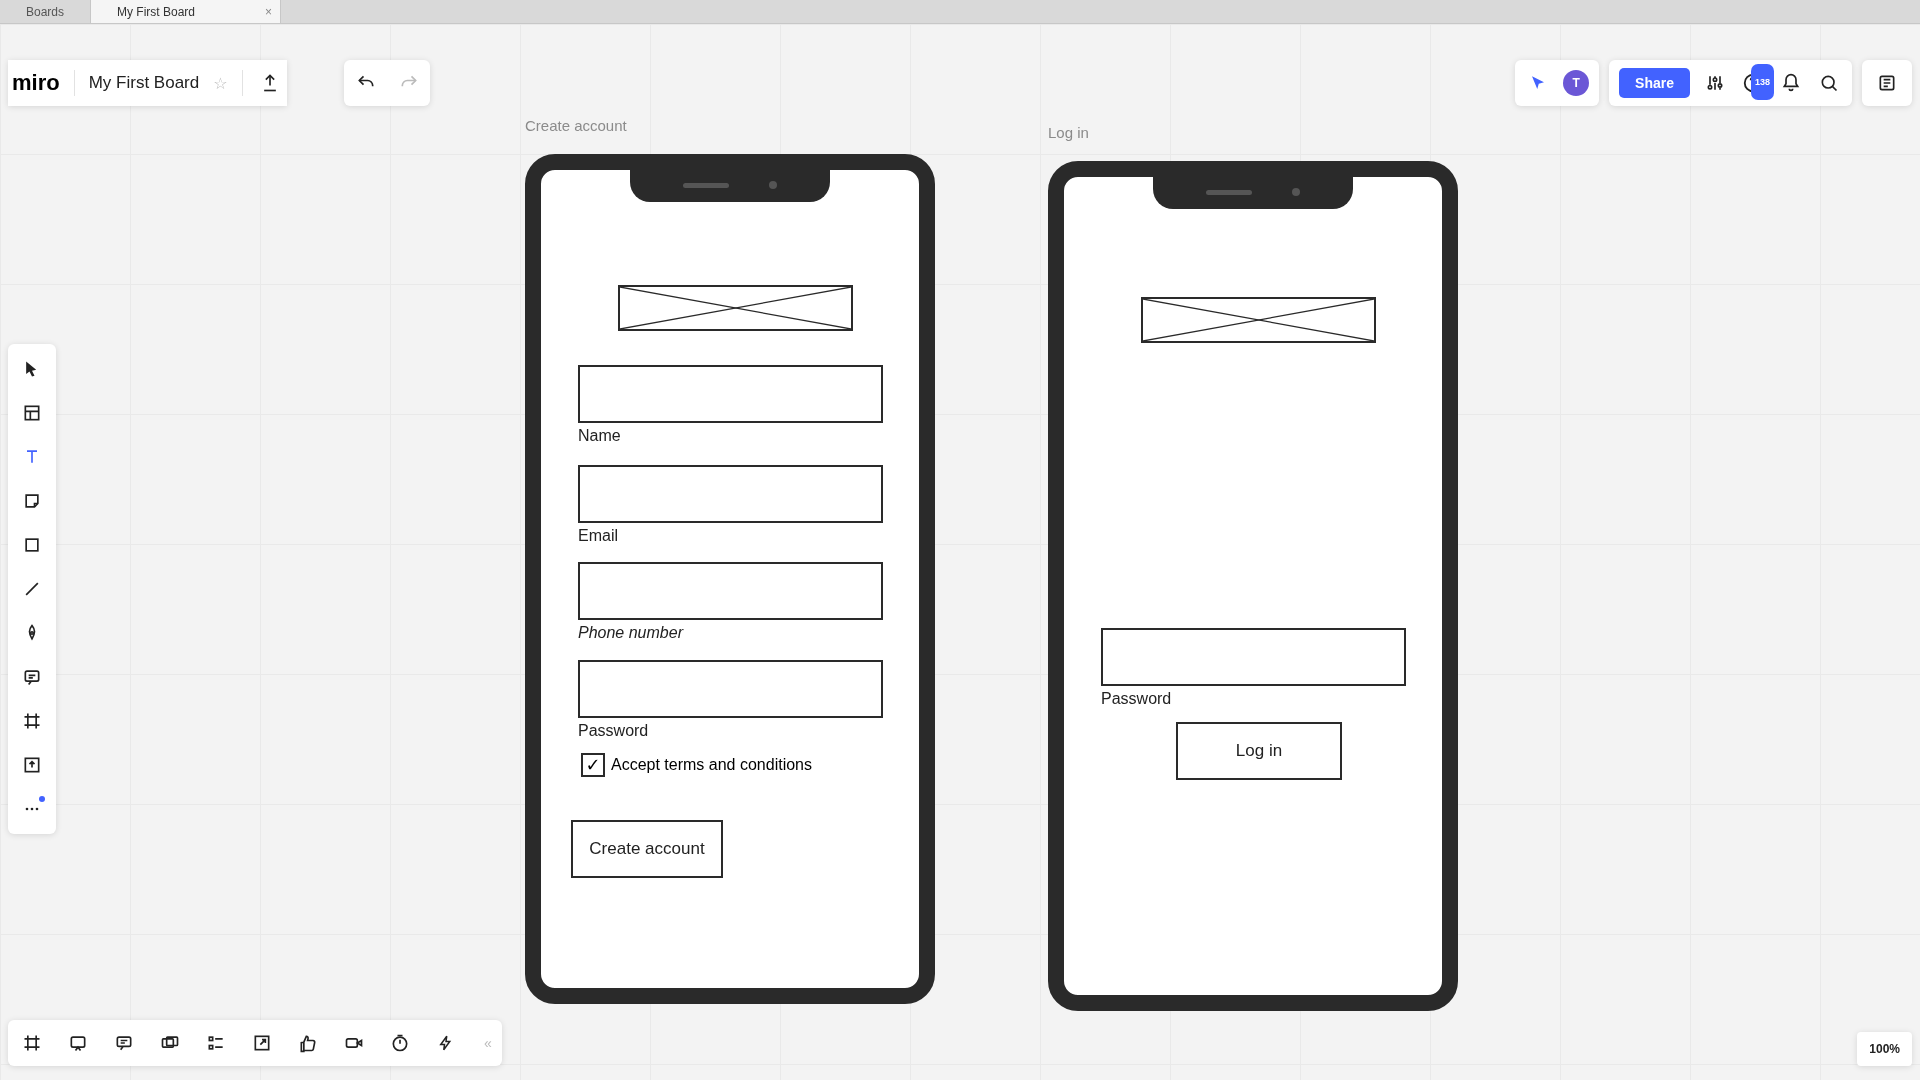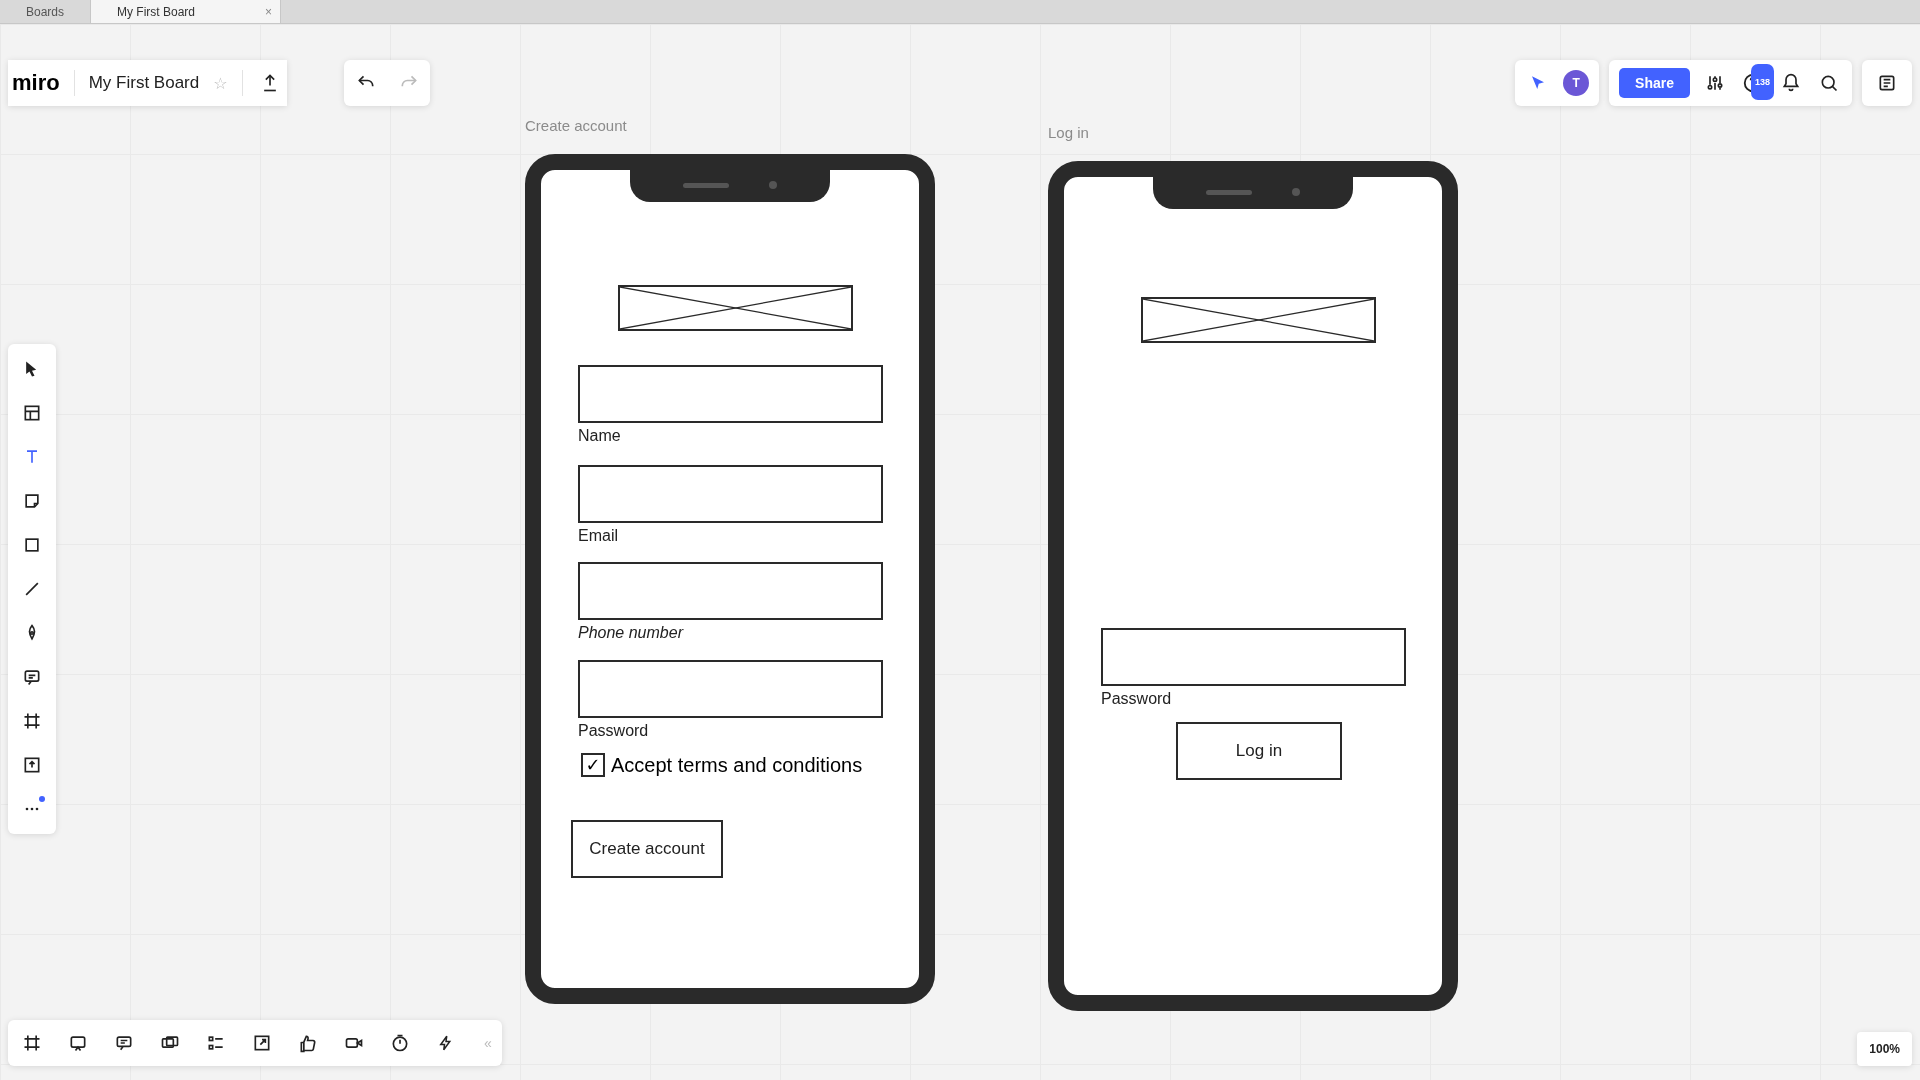--- a/index.html
+++ b/index.html
@@ -369,21 +369,21 @@
     <div style="position:absolute; top:392px; left:37px; width:305px;font-style:italic;">
       <div class="wf-input"></div>
       <div class="wf-lbl">Phone number</div>
     </div>
     <div style="position:absolute; top:490px; left:37px; width:305px;">
       <div class="wf-input"></div>
       <div class="wf-lbl">Password</div>
     </div>
     <div style="position:absolute; top:583px; left:40px; display:flex; align-items:center;">
       <span class="wf-check">✓</span>
-      <span style="font-size:20px;">Accept terms and conditions</span>
+      <span style="font-size:16px;">Accept terms and conditions</span>
     </div>
     <div style="position:absolute; top:650px; left:30px; display:flex; gap:16px;">
       <div class="wf-btn" style="width:152px;">
           <span>Create account</span>
         </div>
     </div>
   </div>
 
   <div class="phone phone2">
     <div class="notch">

